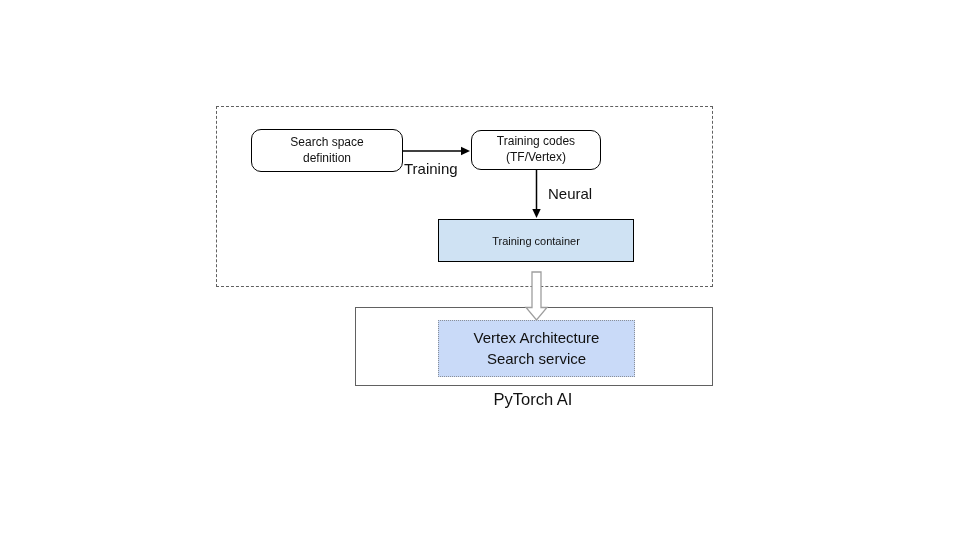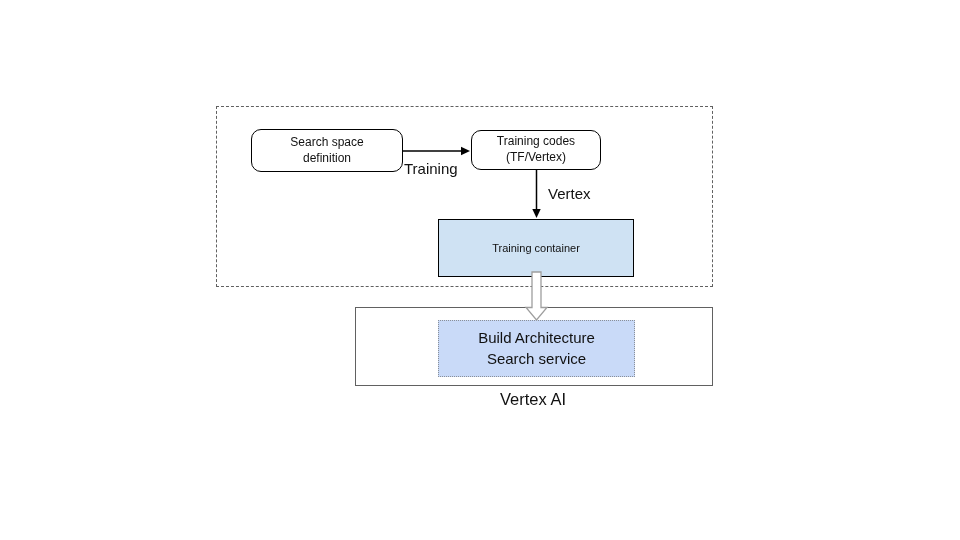--- a/index.html
+++ b/index.html
@@ -52,21 +52,21 @@
   .node-search-space {
     left: 251px; top: 120px;
     width: 152px; height: 43px;
   }
   .node-training-codes {
     left: 471px; top: 121px;
     width: 130px; height: 40px;
   }
   .node-training-container {
     left: 438px; top: 210px;
-    width: 196px; height: 58px;
+    width: 196px; height: 43px;
     border: 1.2px solid #000000;
     font-size: 11px;
   }
   .node-nas {
     left: 438px; top: 311px;
     width: 197px; height: 57px;
     border: 1.5px dotted #8a8f98;
     font-size: 15px;
     line-height: 1.35;
   }
@@ -105,28 +105,28 @@
   <div class="abs platform-group"></div>
 
   <div class="abs node rounded-node node-search-space">Search space
 definition</div>
 
   <div class="abs node rounded-node node-training-codes">Training codes
 (TF/Vertex)</div>
 
   <div class="abs node node-training-container" style="background-color: rgb(207, 226, 243);">Training container</div>
 
-  <div class="abs node node-nas" style="background-color: rgb(201, 218, 248);">Build Architecture
+  <div class="abs node node-nas" style="background-color: rgb(201, 218, 248);">Vertex Architecture
 Search service</div>
 
   <div class="abs edge-label label-integrate">Training</div>
 
-  <div class="abs edge-label label-build">Vertex</div>
+  <div class="abs edge-label label-build">Neural</div>
 
-  <div class="abs platform-label">Vertex AI</div>
+  <div class="abs platform-label">PyTorch AI</div>
 
   <svg id="arrow-layer" class="abs" viewBox="0 0 960 540">
 
     <g>
       <line x1="403" y1="142" x2="462" y2="142" stroke-width="1.5" style="stroke: rgb(0, 0, 0);"></line>
       <polygon points="470,142 461,137.8 461,146.2" style="fill: rgb(0, 0, 0);"></polygon>
     </g>
 
     <g>
       <line x1="536.5" y1="161" x2="536.5" y2="201" stroke-width="1.5" style="stroke: rgb(0, 0, 0);"></line>

